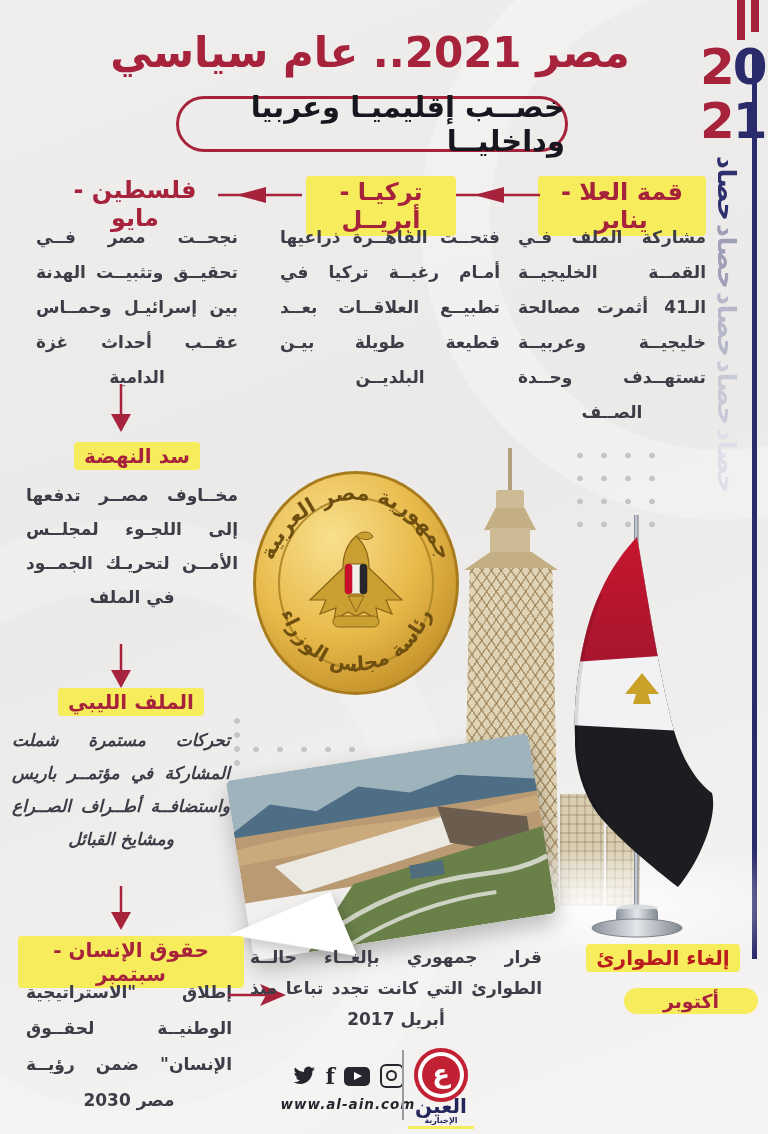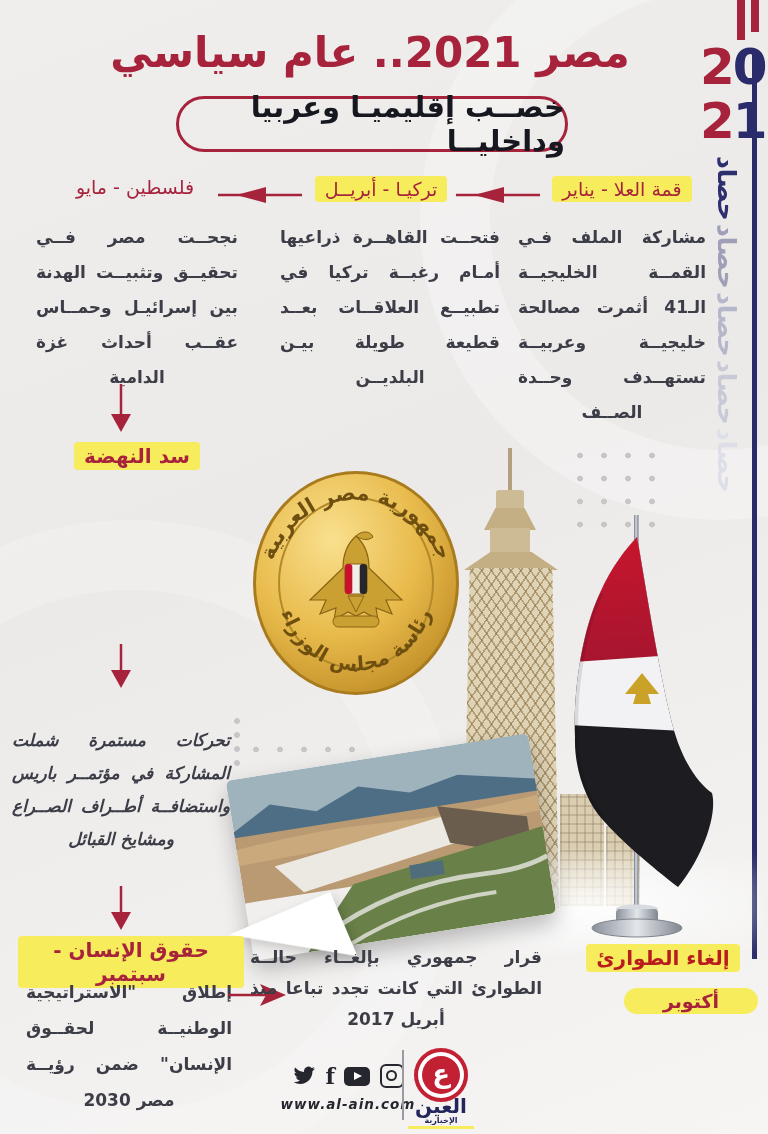--- a/index.html
+++ b/index.html
@@ -16,21 +16,21 @@
   .d-red{color:#a7233c}.d-navy{color:#2a2b6a}
   .hasad{position:absolute;left:712px;writing-mode:vertical-rl;font-weight:bold;font-size:25px;z-index:2;letter-spacing:2px;}
   .vline{position:absolute;left:752px;top:54px;width:5px;height:905px;background:#2a2b6a;z-index:2;}
   
   .title{position:absolute;left:70px;top:28px;width:600px;text-align:center;
     font-size:42px;font-weight:bold;color:#a7233c;z-index:8;}
   .subtitle-pill{position:absolute;left:176px;top:96px;width:386px;height:50px;border:3px solid #a7233c;
     border-radius:32px;display:flex;align-items:center;justify-content:center;
     font-size:29px;font-weight:bold;color:#17171f;z-index:8;background:transparent;}
   
-  .tl-h{position:absolute;top:176px;font-size:19px;font-weight:normal;color:#a7233c;text-align:center;z-index:8;}
+  .tl-h{position:absolute;top:176px;font-size:24px;font-weight:bold;color:#a7233c;text-align:center;z-index:8;}
   .hl{background:#f6ec5c;border-radius:4px;padding:2px 10px;display:inline-block;}
   .arrow-h{position:absolute;z-index:8;}
   
   .para{position:absolute;font-size:17px;line-height:35px;color:#3d3d47;font-weight:600;
     text-align:justify;text-align-last:center;direction:rtl;z-index:8;}
   .sec-head{position:absolute;text-align:center;font-size:20px;font-weight:bold;color:#a7233c;z-index:8;}
   .v-arrow{position:absolute;z-index:8;}
   
   .emg-title{position:absolute;left:586px;top:944px;width:154px;text-align:center;
     font-size:20px;font-weight:bold;color:#b91c1c;z-index:8;}
@@ -133,25 +133,29 @@
   <div class="para" style="left:280px;top:220px;width:220px;">فتحــت القاهــرة ذراعيها أمـام رغبــة تركيا في تطبيــع العلاقــات بعــد قطيعة طويلة بيـن البلديــن</div>
 
   <svg class="v-arrow" style="left:110px;top:384px;" width="22" height="48" viewBox="0 0 22 48">
     <line x1="11" y1="0" x2="11" y2="34" stroke="#a7233c" stroke-width="2.5"></line>
     <polygon points="1,30 21,30 11,48" fill="#a7233c"></polygon>
   </svg>
 
   <div class="sec-head" style="left:36px;top:442px;width:202px;">
     <span class="hl">سد النهضة</span>
   </div>
+  <div class="para" style="left:26px;top:478px;width:212px;line-height:34px;">مخــاوف مصــر تدفعها إلى اللجـوء لمجلــس الأمــن لتحريـك الجمــود في الملف</div>
   <svg class="v-arrow" style="left:110px;top:644px;" width="22" height="44" viewBox="0 0 22 44">
     <line x1="11" y1="0" x2="11" y2="30" stroke="#a7233c" stroke-width="2.5"></line>
     <polygon points="1,26 21,26 11,44" fill="#a7233c"></polygon>
   </svg>
 
+  <div class="sec-head" style="left:30px;top:688px;width:202px;">
+    <span class="hl">الملف الليبي</span>
+  </div>
   <div class="para" style="left:12px;top:724px;width:218px;line-height:33px;font-style:italic;">تحركات مستمرة شملت المشاركة في مؤتمــر باريس واستضافــة أطــراف الصــراع ومشايخ القبائل</div>
   <svg class="v-arrow" style="left:110px;top:886px;" width="22" height="44" viewBox="0 0 22 44">
     <line x1="11" y1="0" x2="11" y2="30" stroke="#a7233c" stroke-width="2.5"></line>
     <polygon points="1,26 21,26 11,44" fill="#a7233c"></polygon>
   </svg>
 
   <div class="sec-head" style="left:18px;top:936px;width:226px;">
     <span class="hl">حقوق الإنسان - سبتمبر</span>
   </div>
   <div class="para" style="left:26px;top:974px;width:206px;line-height:36px;">إطلاق "الاستراتيجية الوطنيــة لحقــوق الإنسان" ضمن رؤيــة مصر 2030</div>

